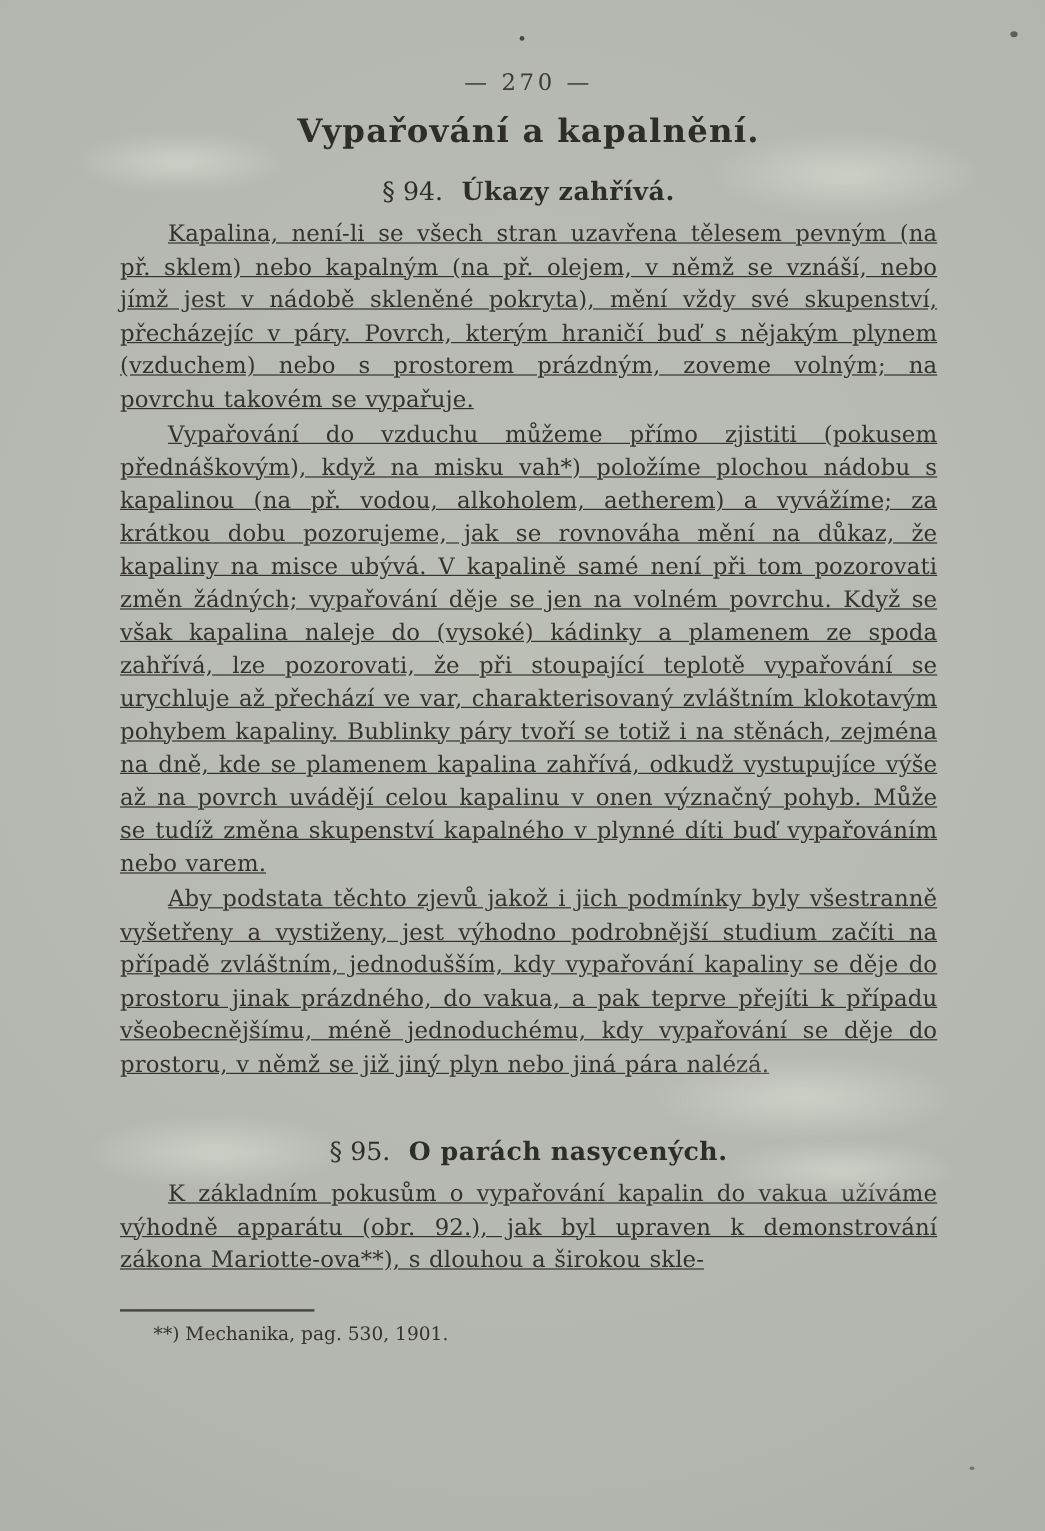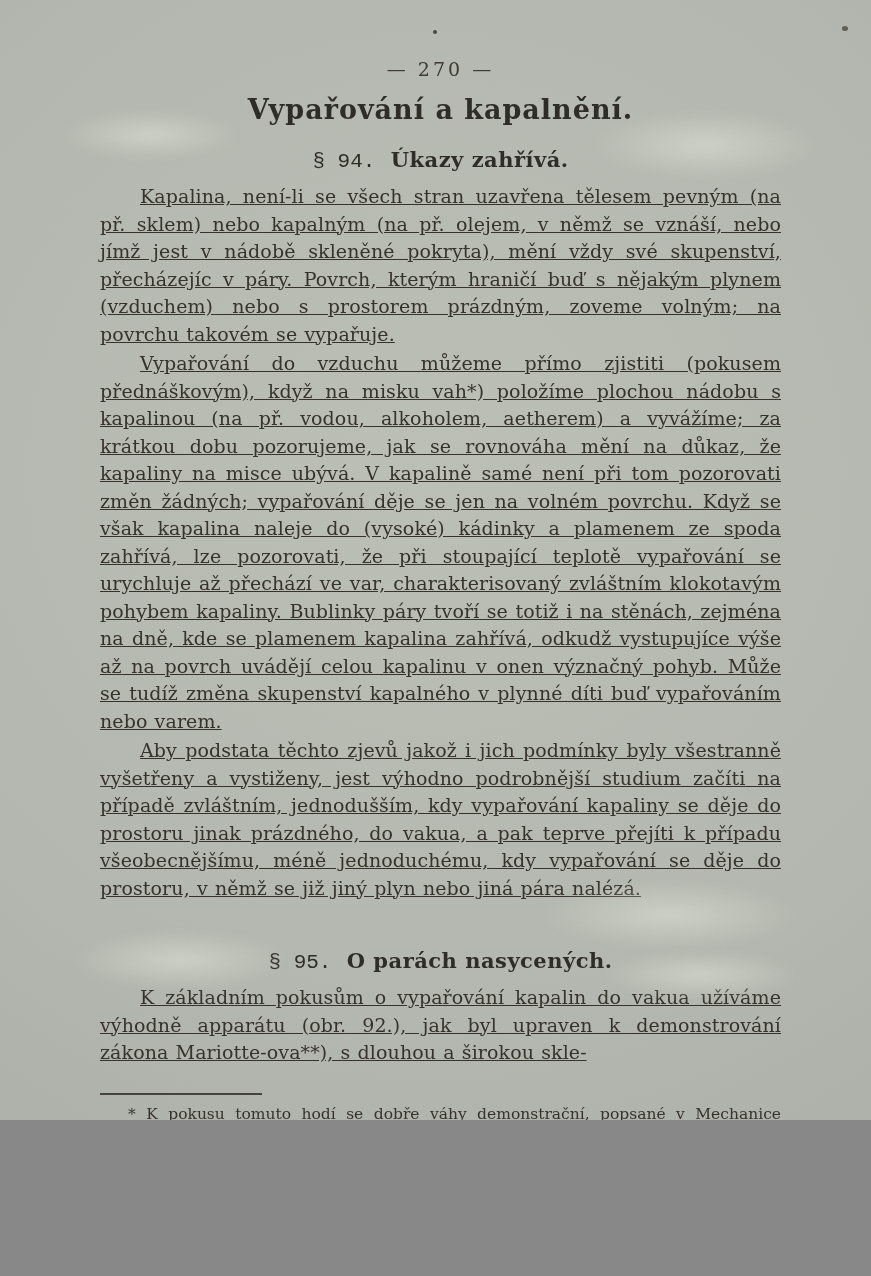--- a/index.html
+++ b/index.html
@@ -3,21 +3,21 @@
 <meta charset="utf-8">
 <style>
   html, body {
     margin: 0;
     padding: 0;
     background: #888;
   }
   .sheet {
     position: relative;
     width: 871px;
-    height: 1120px;
+    height: 1276px;
     margin: 0 auto;
     box-sizing: border-box;
     padding: 58px 90px 36px 100px;
     background:
       radial-gradient(ellipse 120% 90% at 50% 42%, #bcbfb6 0%, #b4b7af 55%, #a8aba3 100%);
     font-family: "DejaVu Serif", "Liberation Serif", serif;
     color: #35332c;
     overflow: hidden;
   }
   .page-number {
@@ -37,21 +37,20 @@
   }
   .section-heading {
     text-align: center;
     font-size: 21px;
     margin: 18px 0 10px 0;
     color: #2f2d27;
   }
   .section-heading .sec-num {
     font-weight: normal;
     margin-right: 8px;
-    font-family: Liberation Mono, monospace;
   }
   .section-heading .sec-title {
     font-weight: bold;
     letter-spacing: 0.5px;
   }
   .body-para {
     font-size: 19px;
     line-height: 27.5px;
     text-align: justify;
     text-indent: 40px;
@@ -134,17 +133,16 @@
 
   <h2 class="section-heading">
     <span class="sec-num">§ 95.</span>
     <span class="sec-title">O parách nasycených.</span>
   </h2>
 
   <p class="body-para">K základním pokusům o vypařování kapalin do vakua užíváme výhodně apparátu (obr. 92.), jak byl upraven k demonstrování zákona Mariotte-ova**), s dlouhou a širokou skle-</p>
 
   <div class="footnote-block">
     <hr class="footnote-rule">
-    <p class="footnote">* K pokusu tomuto hodí se dobře váhy demonstrační, popsané v Mechanice (1901), pag. 231, obr. 125., na nichž změnu rovnovážné polohy lze i z daleka sledovati.</p>
     <p class="footnote">**) Mechanika, pag. 530, 1901.</p>
   </div>
 
 </div>
 
 </body></html>

